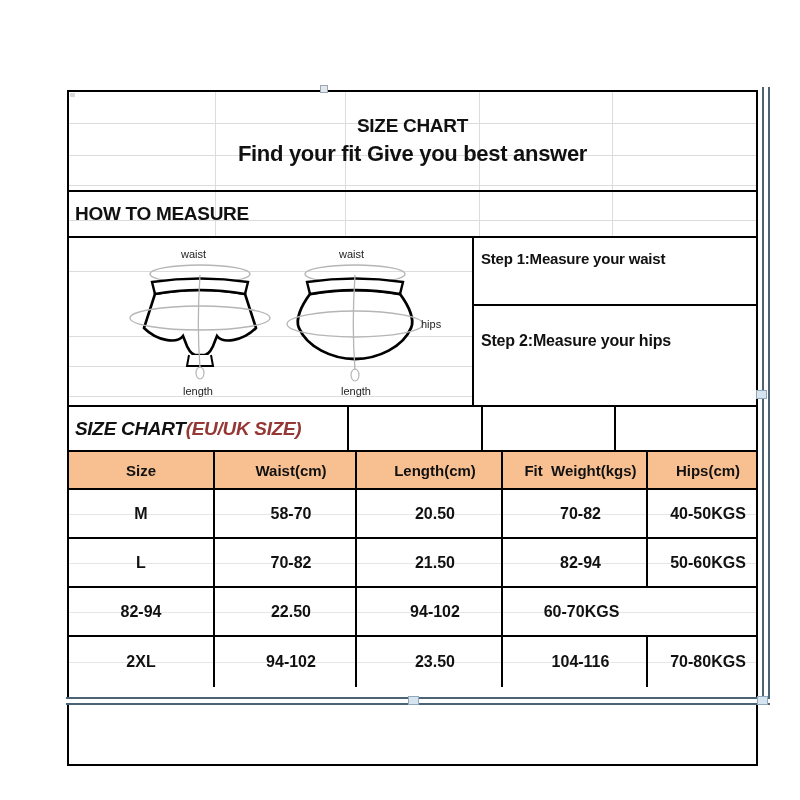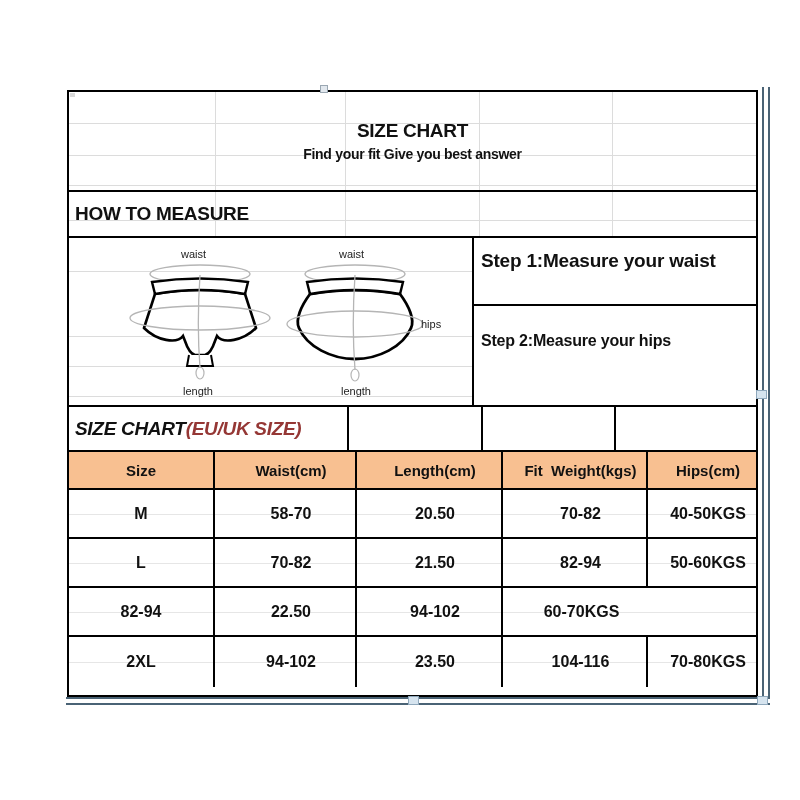--- a/index.html
+++ b/index.html
@@ -1,44 +1,44 @@
 <!DOCTYPE html>
 <html><head>
 <meta charset="utf-8">
 <style>
   html,body{margin:0;padding:0;background:#fff;}
   .canvas{position:relative;width:800px;height:800px;background:#fff;
           font-family:"Liberation Sans",sans-serif;color:#111;overflow:hidden;}
 
   
-  .sheet{position:absolute;left:67px;top:90px;width:691px;height:607px;
+  .sheet{position:absolute;left:67px;top:90px;width:691px;height:676px;
          box-sizing:border-box;border:2px solid #000;background:#fff;}
   .sec{position:relative;box-sizing:border-box;overflow:hidden;}
   .bb{border-bottom:2px solid #000;}
 
   
   .gl-h{position:absolute;left:0;right:0;height:1px;background:#dcdcdc;z-index:0;}
   .gl-v{position:absolute;top:0;bottom:0;width:1px;background:#dcdcdc;z-index:0;}
 
   
   .sec-title{height:100px;display:flex;flex-direction:column;justify-content:center;
              align-items:center;gap:4px;}
   .t1{font-size:19px;font-weight:700;letter-spacing:-0.3px;z-index:1;}
-  .t2{font-size:14px;font-weight:700;letter-spacing:-0.3px;z-index:1;}
+  .t2{font-size:22px;font-weight:700;letter-spacing:-0.3px;z-index:1;}
 
   
   .sec-howto{height:46px;display:flex;align-items:center;}
   .howto-text{font-size:19px;font-weight:700;padding-left:6px;letter-spacing:-0.3px;z-index:1;}
 
   
   .sec-diagram{height:169px;}
   .steps-col{position:absolute;left:403px;top:0;width:284px;height:169px;
              box-sizing:border-box;border-left:2px solid #000;z-index:2;background:transparent;}
   .step1{box-sizing:border-box;height:68px;border-bottom:2px solid #000;
-         padding:12px 0 0 7px;font-size:19px;font-weight:700;letter-spacing:-0.2px;background:#fff;}
+         padding:12px 0 0 7px;font-size:15px;font-weight:700;letter-spacing:-0.2px;background:#fff;}
   .step2{box-sizing:border-box;height:99px;padding:26px 0 0 7px;
          font-size:16px;font-weight:700;letter-spacing:-0.2px;background:#fff;}
   .fig{position:absolute;z-index:1;}
   .fig svg{display:block;}
 
   
   .sec-label{height:45px;display:flex;align-items:center;font-style:italic;}
   .label-text{font-size:19px;font-weight:700;padding-left:6px;letter-spacing:-0.3px;z-index:1;}
   .label-red{color:#953735;}
   .lbl-v{position:absolute;top:0;bottom:0;width:2px;background:#000;}

